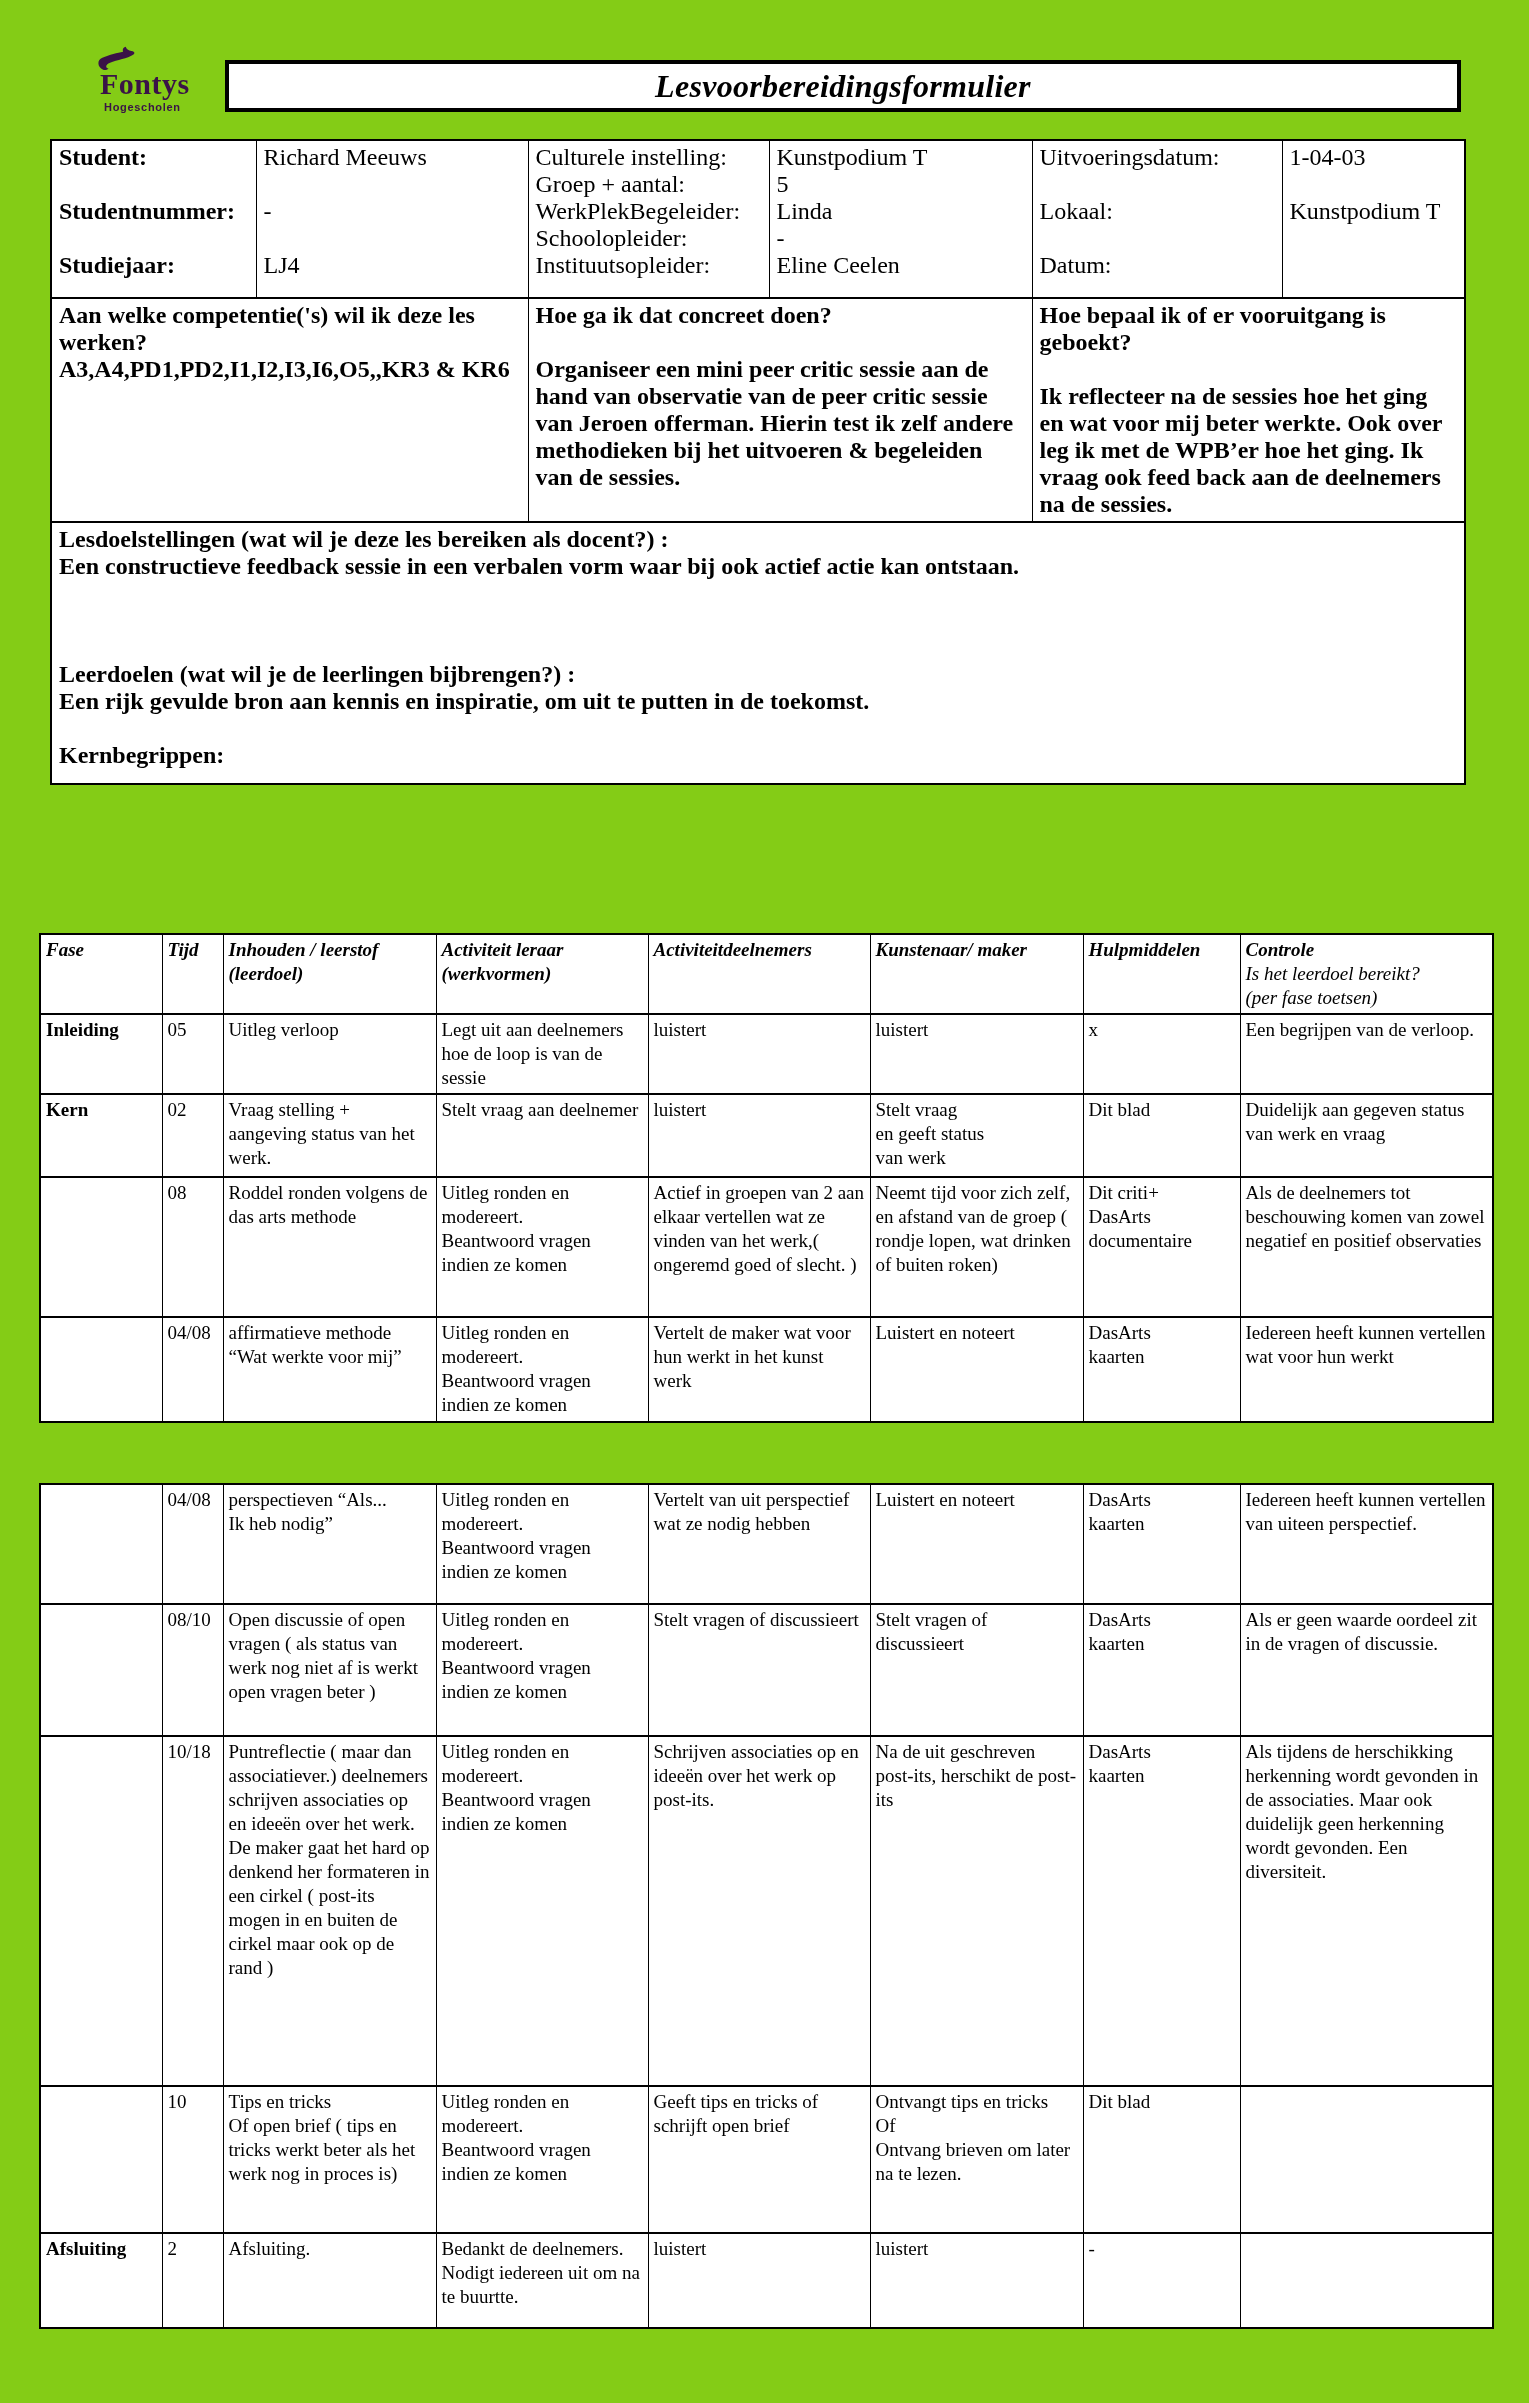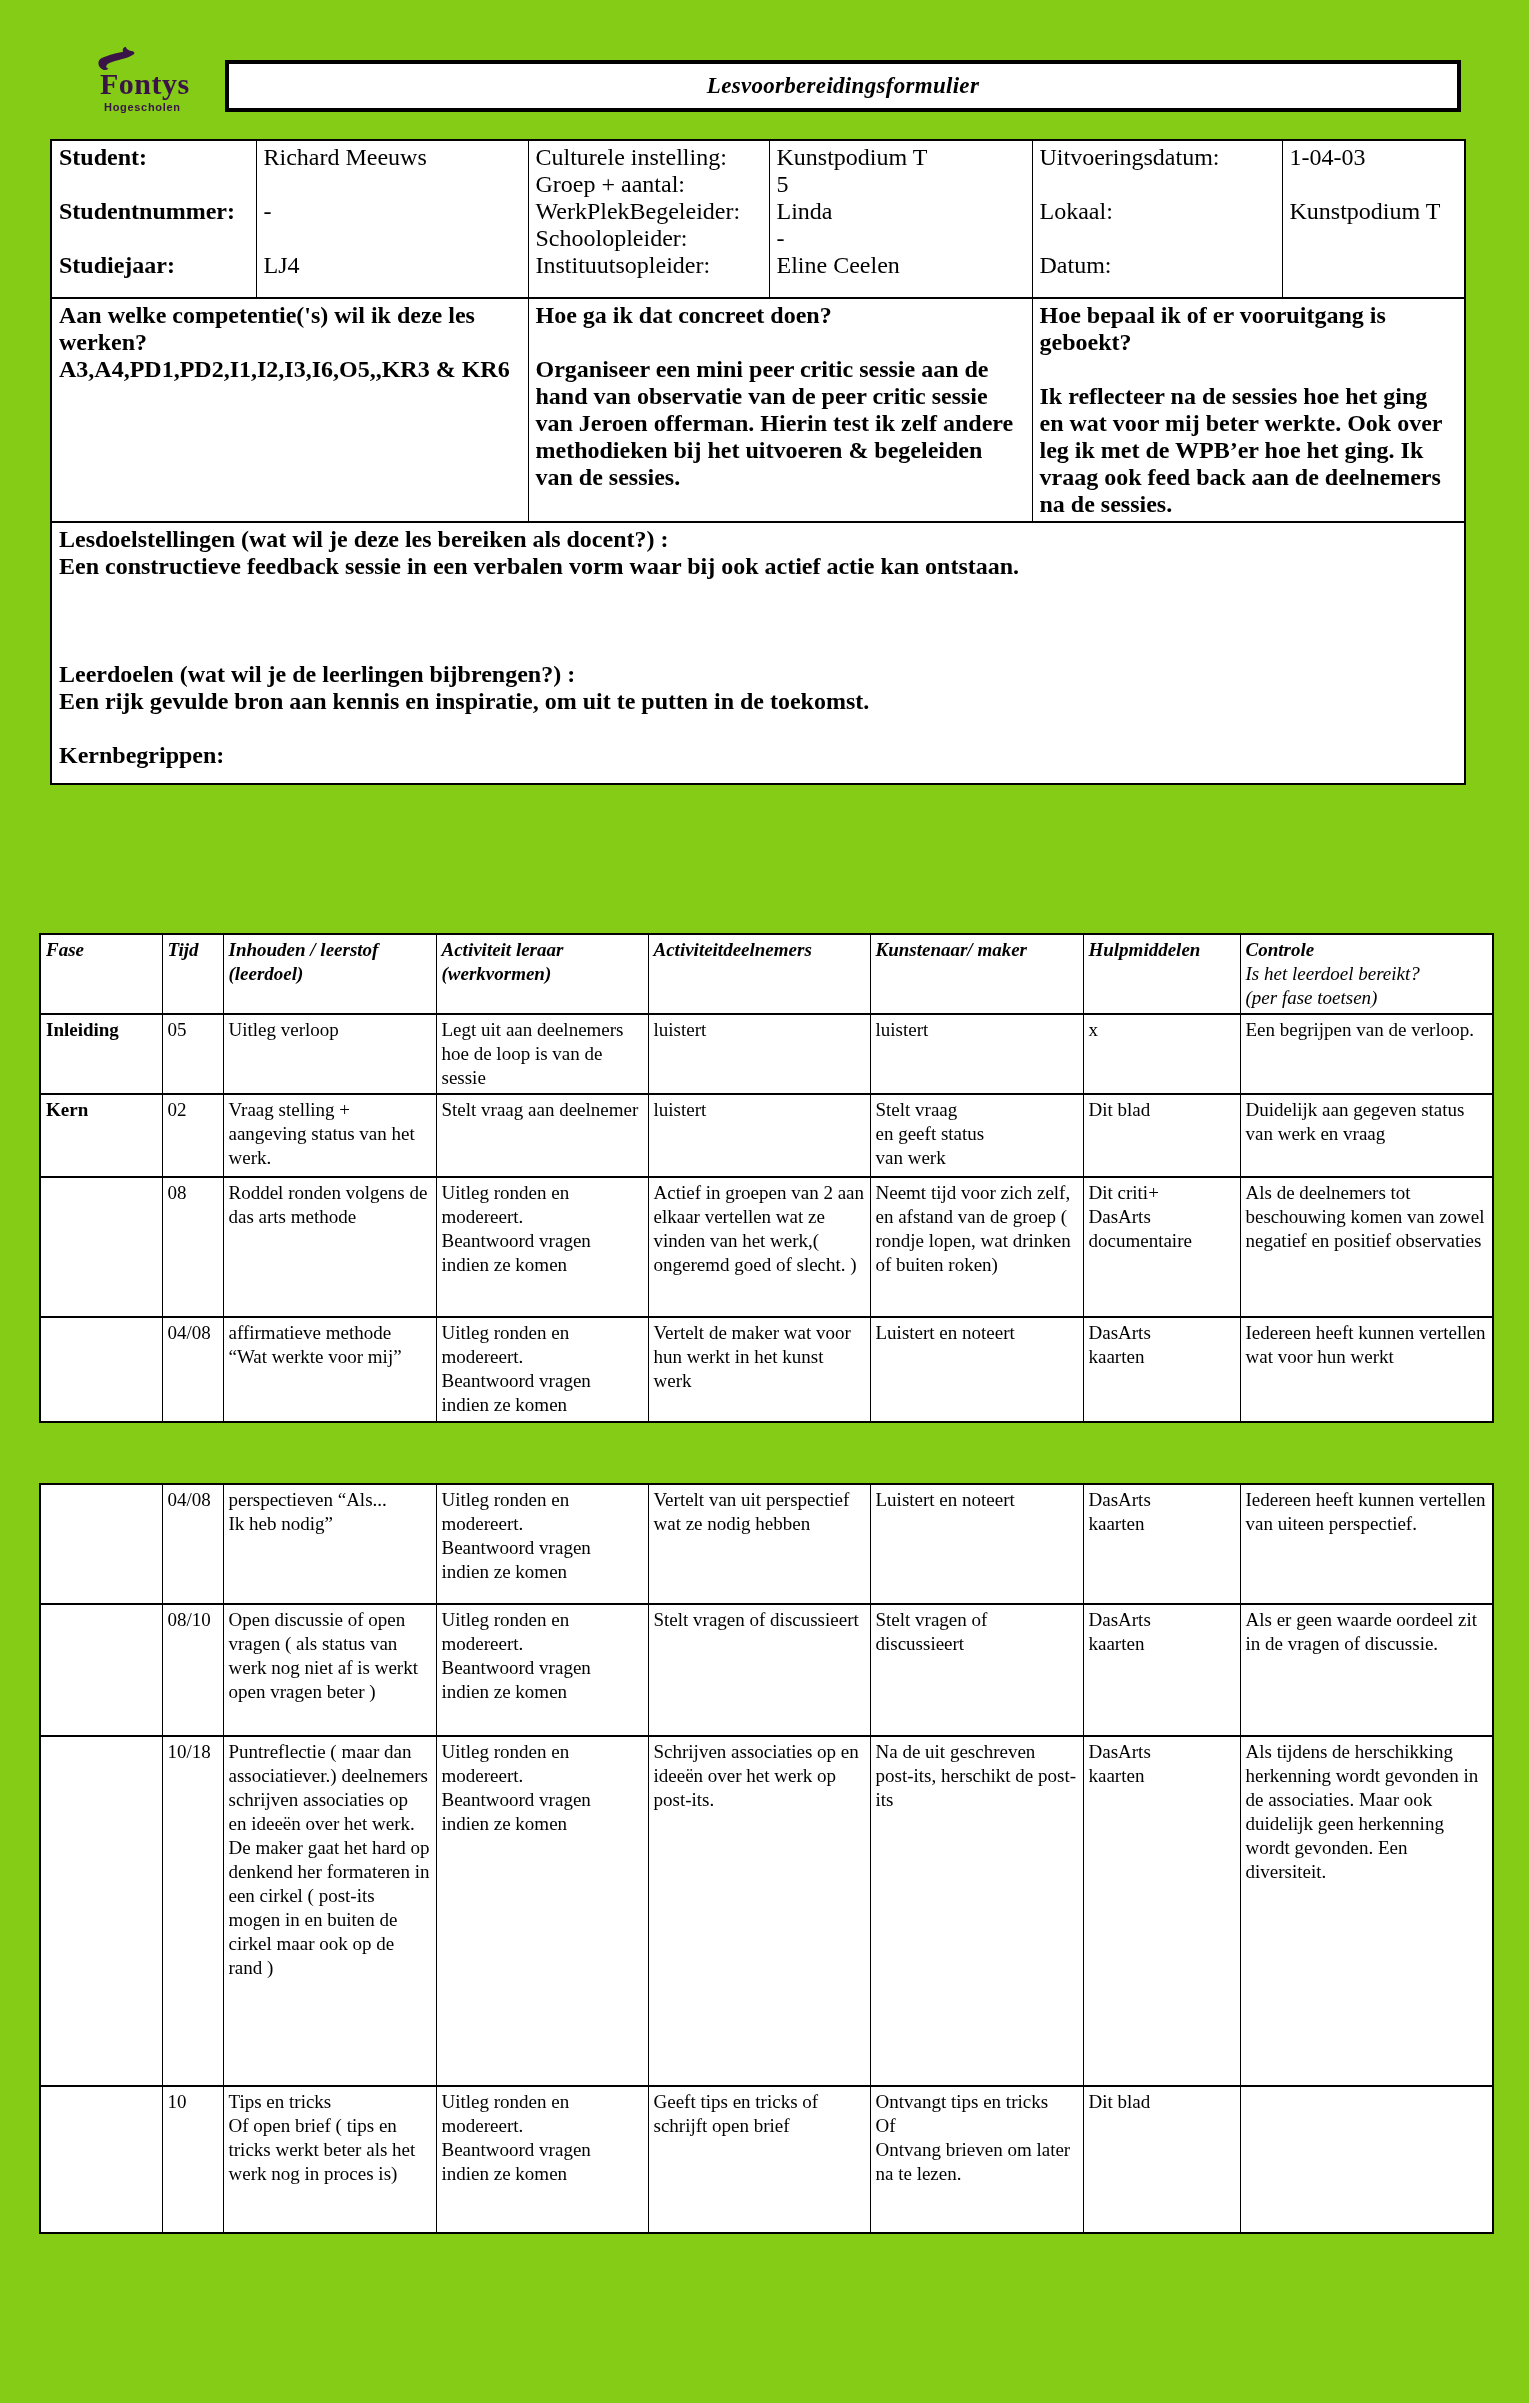--- a/index.html
+++ b/index.html
@@ -29,21 +29,21 @@
   }
 
   
   .title-box {
     position: absolute; left: 225px; top: 60px; width: 1236px; height: 52px;
     border: 4px solid #000;
     display: flex; align-items: center; justify-content: center;
     background: #fff;
   }
   .title-box h1 {
-    margin: 0; font-size: 23px; font-style: italic; font-weight: bold;
+    margin: 0; font-size: 32px; font-style: italic; font-weight: bold;
     font-family: "Liberation Serif", serif; letter-spacing: 0.3px;
   }
 
   
   table { border-collapse: collapse; table-layout: fixed; background: #fff; }
   td, th {
     border: 1px solid #000;
     border-top-width: 2px; border-bottom-width: 2px;
     vertical-align: top;
     padding: 3px 7px;
@@ -300,16 +300,26 @@
 Of open brief ( tips en tricks werkt beter als het werk nog in proces is)</td>
       <td>Uitleg ronden en modereert.
 Beantwoord vragen indien ze komen</td>
       <td>Geeft tips en tricks of schrijft open brief</td>
       <td>Ontvangt tips en tricks
 Of
 Ontvang brieven om later na te lezen.</td>
       <td>Dit blad</td>
       <td></td>
     </tr>
+    <tr class="r5">
+      <td class="fase-cell">Afsluiting</td>
+      <td>2</td>
+      <td>Afsluiting.</td>
+      <td>Bedankt de deelnemers. Nodigt iedereen uit om na te buurtte.</td>
+      <td>luistert</td>
+      <td>luistert</td>
+      <td>-</td>
+      <td></td>
+    </tr>
   </tbody>
     </table>
 
 </div>
 
 </body></html>

